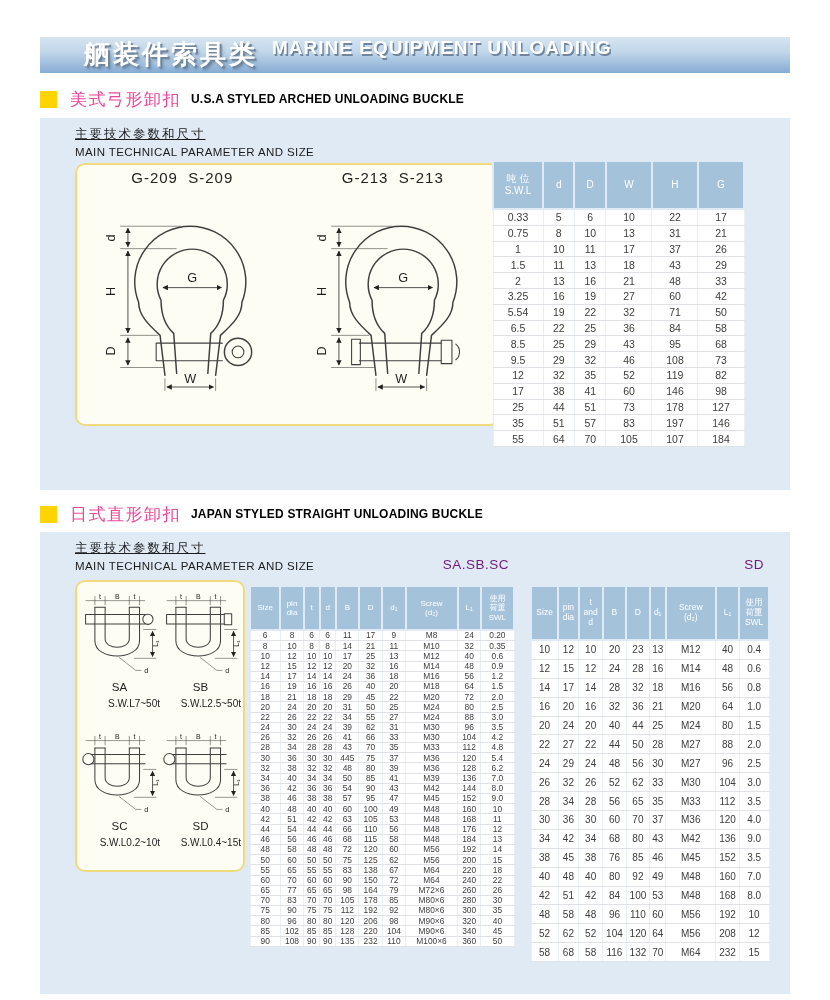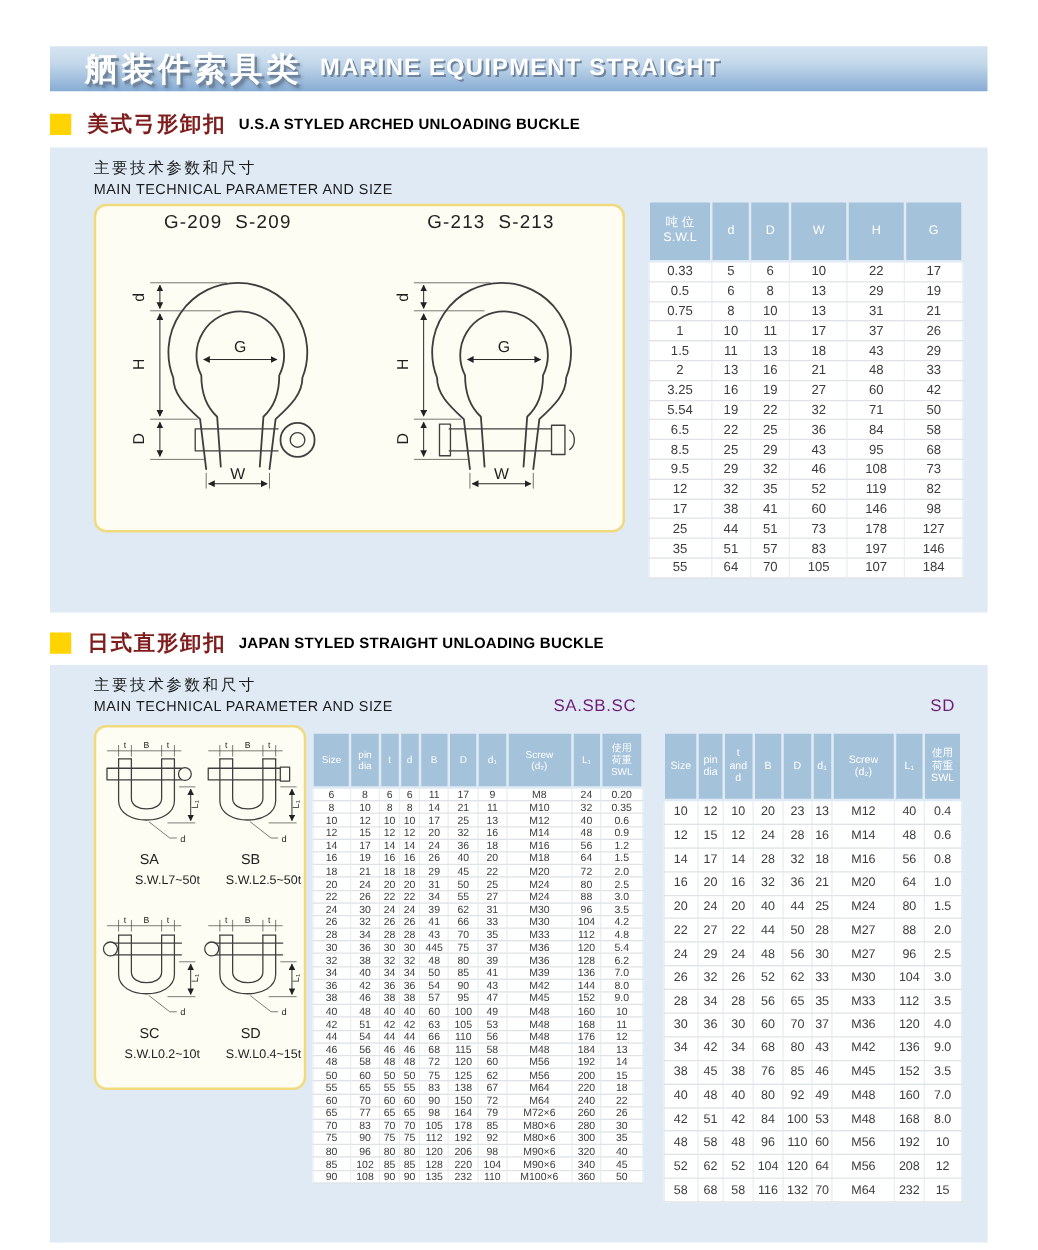--- a/index.html
+++ b/index.html
@@ -2,39 +2,39 @@
 <html><head>
 <meta charset="utf-8">
 <style>
   html,body { margin:0; padding:0; background:#fff; }
   .page { position:relative; width:830px; height:1000px; background:#ffffff; overflow:hidden;
           font-family:"Liberation Sans","DejaVu Sans",sans-serif; }
 
   
   .banner { position:absolute; left:40px; top:37px; width:750px; height:36px; box-sizing:border-box;
             background:linear-gradient(180deg,#d6e4f1 0%,#c2d7ea 40%,#87acd4 100%);
-            display:flex; align-items:center; padding-left:28px; }
+            display:flex; align-items:flex-start; padding-left:44px; }
   .banner-zh { font-size:26px; font-weight:bold; color:#fff; letter-spacing:3px;
                text-shadow:2px 2px 0 #70869f, 3px 3px 3px rgba(40,60,80,.35); }
   .banner-en { font-size:19px; font-weight:bold; color:#fff; margin-left:14px; letter-spacing:1px;
                text-shadow:1.5px 1.5px 0 #70869f; }
 
   
   .sec-head { position:absolute; left:40px; display:flex; align-items:center; height:20px; }
   .bullet { width:17px; height:17px; background:#ffd400; margin-right:13px; flex:0 0 auto; }
-  .sec-zh { font-size:17px; font-weight:bold; color:#7f1d1d; letter-spacing:1.5px; }
+  .sec-zh { font-size:17px; font-weight:normal; color:#ec4899; letter-spacing:1.5px; }
   .sec-en { font-size:12px; font-weight:bold; color:#000; margin-left:10px; letter-spacing:.2px; }
   #sec1-head { top:89px; } #sec2-head { top:504px; }
 
   
   .panel { position:absolute; left:40px; width:750px; background:#dfeaf5; }
   #panel1 { top:118px; height:372px; }
   #panel2 { top:532px; height:462px; }
   .param { position:absolute; left:35px; top:8px; color:#1c1c1c; }
-  .param-zh { font-size:12.5px; letter-spacing:2px; }
+  .param-zh { font-size:12.5px; letter-spacing:2px;text-decoration:underline; }
   .param-en { font-size:11.5px; letter-spacing:.4px; margin-top:3px; }
 
   
   .diagram-box { position:absolute; background:#fefdf3; border:2px solid #f1da7e; border-radius:10px; box-sizing:border-box; }
   #diagram1 { left:35px; top:45px; width:425px; height:263px; display:flex; justify-content:space-around; padding-top:4px; }
   .fig-title { text-align:center; font-size:15px; color:#222; letter-spacing:1px; white-space:pre; margin-bottom:0; }
   #diagram2 { left:35px; top:48px; width:170px; height:292px; display:grid; grid-template-columns:1fr 1fr;
               align-items:start; padding:10px 2px 4px 2px; row-gap:4px; }
   .ufig { text-align:center; }
   .flabel { font-size:11.5px; color:#222; margin-top:-3px; }
@@ -47,21 +47,21 @@
   .dimline { marker-start:url(#arr); marker-end:url(#arr); }
   .ext { stroke:#444; stroke-width:.6; fill:none; }
   svg text { fill:#1e1e1e; }
 
   
   .tbl { border-collapse:collapse; position:absolute; table-layout:auto; }
   .tbl th { background:#a4c2da; color:#fff; font-weight:normal; white-space:pre-line;
             border:2px solid #dfeaf5; vertical-align:middle; text-align:center; padding:1px; }
   .tbl td { background:#fff; color:#3c3c3c; text-align:center; padding:0;
             border:1px solid #eaeff4; border-bottom:1px solid #dfe3e8; }
-  #t1 { left:478px; top:42px; width:253px; }
+  #t1 { left:452px; top:42px; width:253px; }
   #t1 th { font-size:10px; height:44px; line-height:1.25; }
   #t1 th:first-child { width:46px; }
   #t1 td { font-size:10.5px; height:14.8px; }
   #t2 { left:209px; top:53px; width:266px; }
   #t2 th { font-size:8px; height:40px; line-height:1.15; }
   #t2 th:nth-child(8) { width:48px; }
   #t2 td { font-size:8.4px; height:9.2px; line-height:1; }
   #t3 { left:490px; top:53px; width:240px; }
   #t3 th { font-size:8.5px; height:50px; line-height:1.15; }
   #t3 th:nth-child(7) { width:46px; }
@@ -78,21 +78,21 @@
   <svg width="0" height="0" style="position:absolute" aria-hidden="true">
     <defs>
       <marker id="arr" viewBox="0 0 10 10" refX="9" refY="5" markerWidth="7" markerHeight="7" orient="auto-start-reverse">
         <path d="M0,0 L10,5 L0,10 z" fill="#222"></path>
       </marker>
     </defs>
   </svg>
 
   <div class="banner">
     <span class="banner-zh">舾装件索具类</span>
-    <span class="banner-en">MARINE EQUIPMENT STRAIGHT</span>
+    <span class="banner-en">MARINE EQUIPMENT UNLOADING</span>
   </div>
 
   <div class="sec-head" id="sec1-head">
     <span class="bullet"></span>
     <span class="sec-zh">美式弓形卸扣</span>
     <span class="sec-en">U.S.A STYLED ARCHED UNLOADING BUCKLE</span>
   </div>
 
   <div class="panel" id="panel1">
     <div class="param">
@@ -163,28 +163,20 @@
       <tbody>
           <tr>
             <td>0.33</td>
             <td>5</td>
             <td>6</td>
             <td>10</td>
             <td>22</td>
             <td>17</td>
           </tr>
           <tr>
-            <td>0.5</td>
-            <td>6</td>
-            <td>8</td>
-            <td>13</td>
-            <td>29</td>
-            <td>19</td>
-          </tr>
-          <tr>
             <td>0.75</td>
             <td>8</td>
             <td>10</td>
             <td>13</td>
             <td>31</td>
             <td>21</td>
           </tr>
           <tr>
             <td>1</td>
             <td>10</td>

